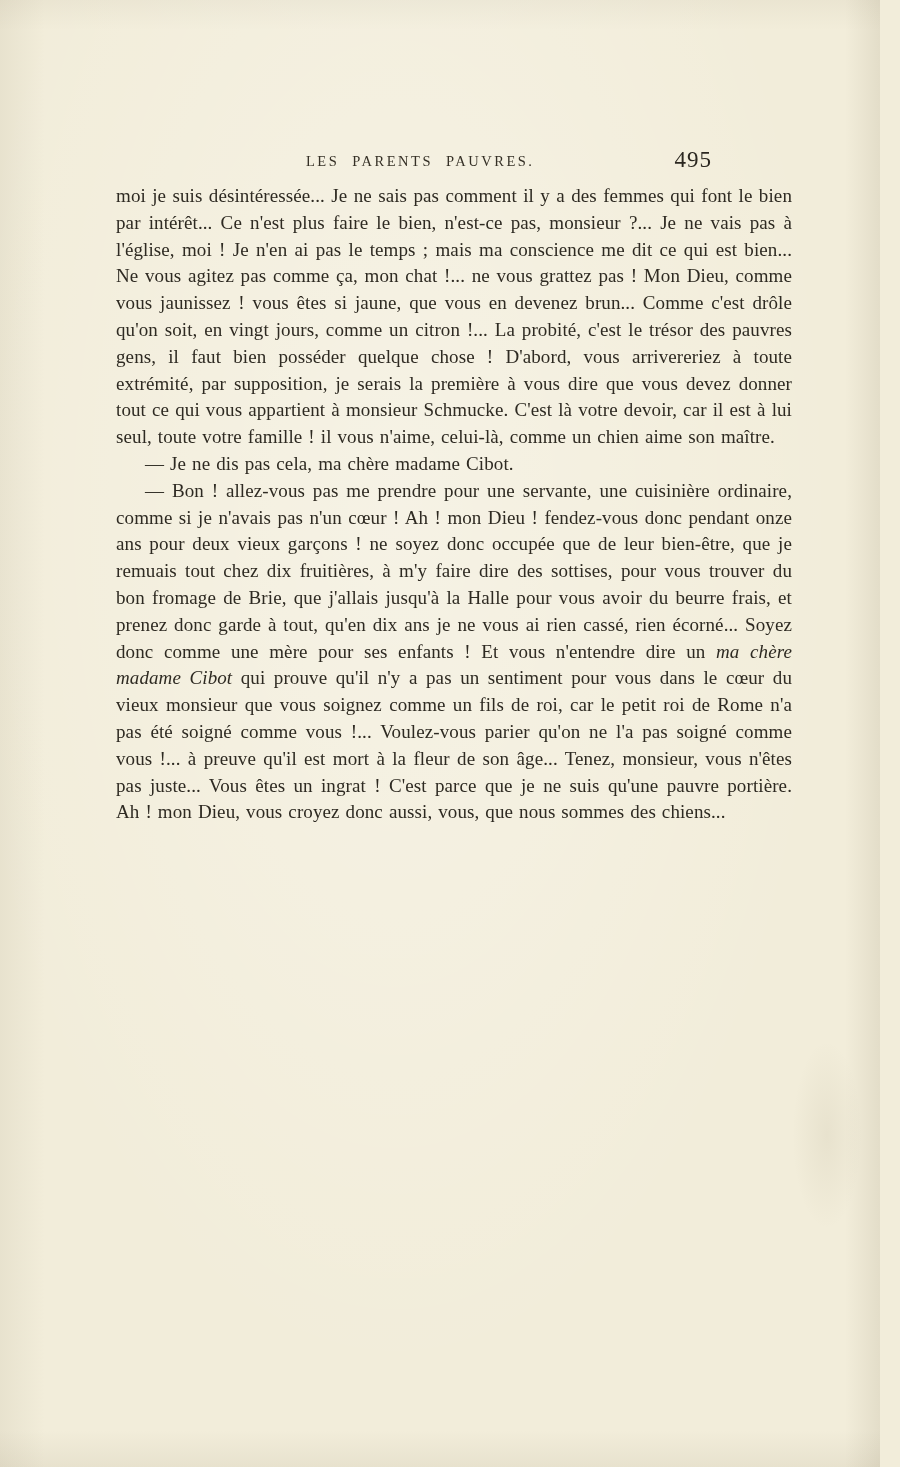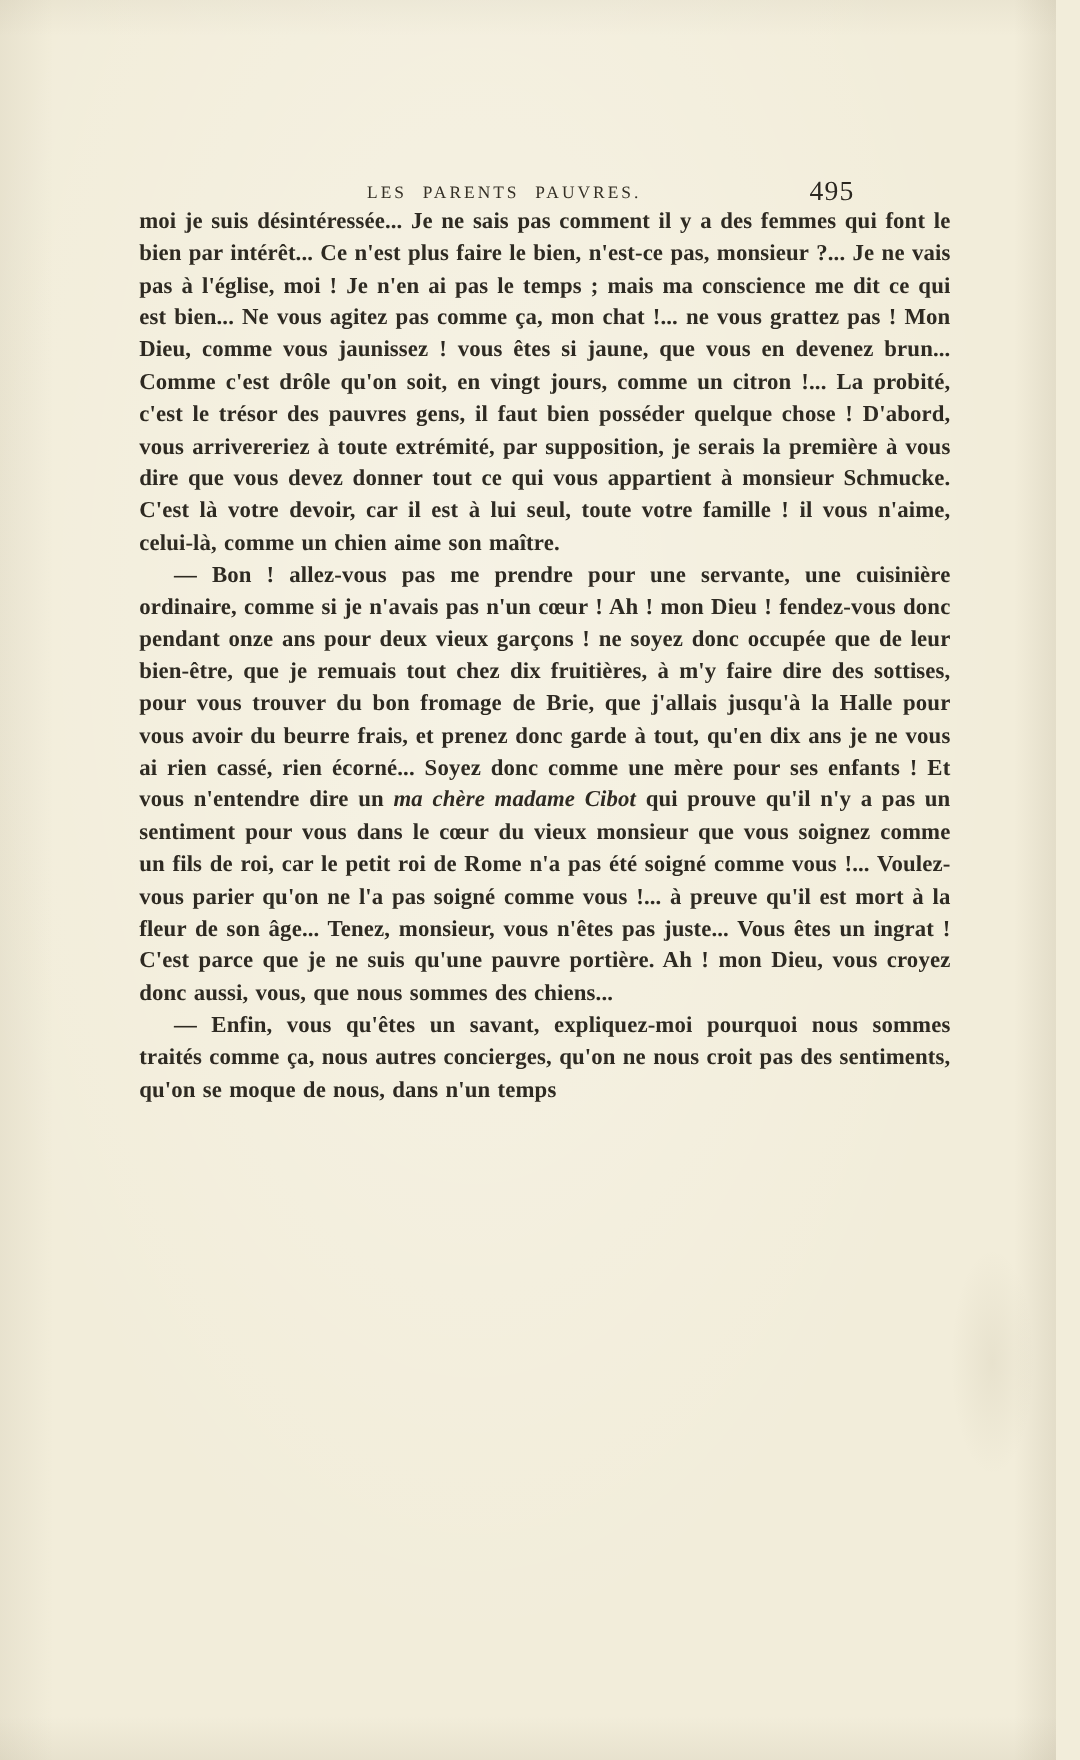--- a/index.html
+++ b/index.html
@@ -51,24 +51,23 @@
   .page-number {
     position: absolute;
     right: 80px;
     top: 0;
     font-size: 23px;
     letter-spacing: 1px;
     color: #2b2720;
   }
   .body-block {
     position: absolute;
-    top: 172px;
+    top: 183px;
     left: 116px;
     width: 676px;
-    font-weight: bold;
   }
   .body-block p {
     margin: 0;
     text-align: justify;
     font-size: 19px;
     line-height: 26.8px;
     word-spacing: 0.06em;
     letter-spacing: 0.1px;
   }
   .body-block p.indent {
@@ -89,21 +88,21 @@
     <span class="running-title">LES PARENTS PAUVRES.</span>
     <span class="page-number">495</span>
   </div>
 
   <div class="body-block">
 
     <p><span>moi je suis désintéressée... Je ne sais pas comment il y a des femmes qui font le bien par intérêt... Ce n'est plus faire le bien, n'est-ce pas, monsieur&nbsp;?... Je ne vais pas à l'église, moi&nbsp;! Je n'en ai pas le temps&nbsp;; mais ma conscience me dit ce qui est bien... Ne vous agitez pas comme ça, mon chat&nbsp;!... ne vous grattez pas&nbsp;! Mon Dieu, comme vous jaunissez&nbsp;! vous êtes si jaune, que vous en devenez brun... Comme c'est drôle qu'on soit, en vingt jours, comme un citron&nbsp;!... La probité, c'est le trésor des pauvres gens, il faut bien posséder quelque chose&nbsp;! D'abord, vous arrivereriez à toute extrémité, par supposition, je serais la première à vous dire que vous devez donner tout ce qui vous appartient à monsieur Schmucke. C'est là votre devoir, car il est à lui seul, toute votre famille&nbsp;! il vous n'aime, celui-là, comme un chien aime son maître.</span></p>
 
 
 
+    <p class="indent"><span>—&nbsp;Je ne dis pas cela, ma chère madame Cibot.</span></p>
 
     <p class="indent"><span>—&nbsp;Bon&nbsp;! allez-vous pas me prendre pour une servante, une cuisinière ordinaire, comme si je n'avais pas n'un cœur&nbsp;! Ah&nbsp;! mon Dieu&nbsp;! fendez-vous donc pendant onze ans pour deux vieux garçons&nbsp;! ne soyez donc occupée que de leur bien-être, que je remuais tout chez dix fruitières, à m'y faire dire des sottises, pour vous trouver du bon fromage de Brie, que j'allais jusqu'à la Halle pour vous avoir du beurre frais, et prenez donc garde à tout, qu'en dix ans je ne vous ai rien cassé, rien écorné... Soyez donc comme une mère pour ses enfants&nbsp;! Et vous n'entendre dire un </span><span class="italic">ma chère madame Cibot</span><span> qui prouve qu'il n'y a pas un sentiment pour vous dans le cœur du vieux monsieur que vous soignez comme un fils de roi, car le petit roi de Rome n'a pas été soigné comme vous&nbsp;!... Voulez-vous parier qu'on ne l'a pas soigné comme vous&nbsp;!... à preuve qu'il est mort à la fleur de son âge... Tenez, monsieur, vous n'êtes pas juste... Vous êtes un ingrat&nbsp;! C'est parce que je ne suis qu'une pauvre portière. Ah&nbsp;! mon Dieu, vous croyez donc aussi, vous, que nous sommes des chiens...</span></p>
 
 
-    <p class="indent"><span>—&nbsp;Enfin, vous qu'êtes un savant, expliquez-moi pourquoi nous sommes traités comme ça, nous autres concierges, qu'on ne nous croit pas des sentiments, qu'on se moque de nous, dans n'un temps</span></p>
 
   </div>
 
 </div>
 
 </body></html>

